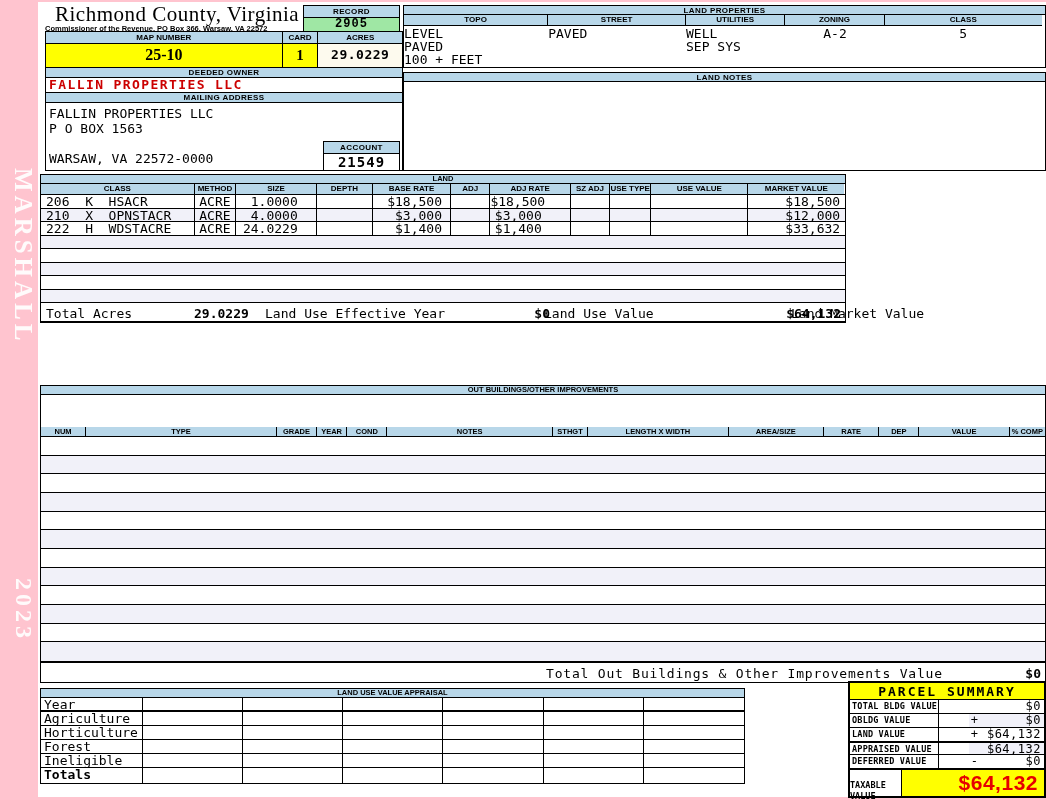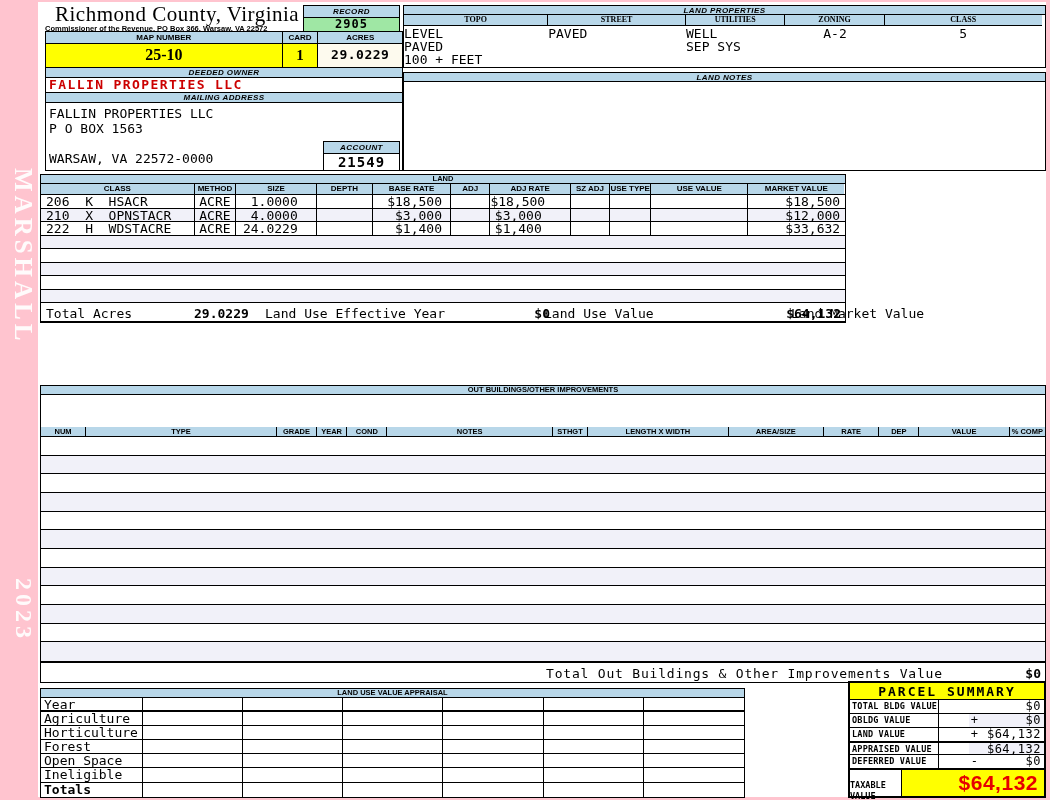--- a/index.html
+++ b/index.html
@@ -26,41 +26,41 @@
     letter-spacing:4px; text-align:center;
   }
   #wm-vendor { top:168px; height:175px; font-size:25px; }
   #wm-year   { top:560px; height:100px; font-size:24px; }
 
   
   .bar {
     background:#b8d7e9; border:1px solid #000;
     font-family:"Liberation Sans", sans-serif;
     font-weight:bold; font-size:8px; text-align:center;
-    line-height:9px; letter-spacing:0.4px;font-style:italic;
+    line-height:9px; letter-spacing:0.4px;
   }
   .hcell {
     background:#b8d7e9;
     font-family:"Liberation Sans", sans-serif;
     font-weight:bold; font-size:8px; text-align:center;
     border-right:1px solid #000; overflow:hidden;
   }
 
   
   #county-title {
     left:55px; top:2px; font-family:"Liberation Serif", serif;
     font-size:21px; letter-spacing:0.5px; white-space:nowrap;
   }
   #county-sub {
     left:45px; top:24px; font-family:"Liberation Sans", sans-serif;
     font-size:7.5px; font-weight:bold; white-space:nowrap;
   }
   #record-box { left:303px; top:5px; width:97px; border:1px solid #000; }
   #record-box .bar { border:none; border-bottom:1px solid #000; height:12px; line-height:12px; }
-  #record-value { background:#9fe7a4; height:13px; text-align:center; font-size:12px; font-weight:bold; line-height:13px; letter-spacing:1px; }
+  #record-value { background:#9fe7a4; height:13px; text-align:center; font-size:12px; font-weight:bold; line-height:13px; letter-spacing:1px;font-family:Liberation Mono, monospace; }
 
   #left-table { left:45px; top:31px; width:358px; border:1px solid #000; }
   #left-hrow { display:flex; height:12px; border-bottom:1px solid #000; }
   #left-hrow .hcell { line-height:11px; }
   #h-map { width:238px; } #h-card { width:36px; } #h-acres { width:84px; border-right:none; }
   #left-vrow { display:flex; height:23px; }
   #v-map { width:238px; background:#ffff00; border-right:1px solid #000;
     font-family:"Liberation Serif", serif; font-weight:bold; font-size:16px;
     text-align:center; line-height:22px; }
   #v-card { width:36px; background:#ffff00; border-right:1px solid #000;
@@ -85,21 +85,21 @@
   .mail-line { font-size:13px; line-height:15px; min-height:15px; white-space:pre; }
 
   #account-box { left:323px; top:141px; width:77px; border:1px solid #000; background:#fff; }
   #account-box .bar { border:none; border-bottom:1px solid #000; height:12px; line-height:12px; }
   #account-value { height:16px; text-align:center; font-size:14px; font-weight:bold; line-height:16px; letter-spacing:1px; }
 
   
   #lp-bar { left:403px; top:5px; width:643px; height:10px; line-height:9px; }
   #lp-heads { left:403px; top:15px; width:643px; height:11px; display:flex;
     border-left:1px solid #000; border-right:1px solid #000; }
-  #lp-heads .hcell { border-bottom:1px solid #000; line-height:10px;font-family:Liberation Serif, serif; }
+  #lp-heads .hcell { border-bottom:1px solid #000; line-height:10px; }
   #lp-box { left:403px; top:26px; width:643px; height:42px;
     border:1px solid #000; border-top:none; display:flex; }
   .lp-col { padding-top:1px; }
   .lp-c0 { width:22.5%; } .lp-c1 { width:21.5%; } .lp-c2 { width:15.5%; }
   .lp-c3 { width:15.5%; text-align:center; } .lp-c4 { width:24.5%; text-align:center; }
   .lp-line { font-size:13px; line-height:13px; white-space:pre; }
 
   #ln-bar { left:403px; top:72px; width:643px; height:10px; line-height:9px; }
   #ln-box { left:403px; top:82px; width:643px; height:89px; border:1px solid #000; border-top:none; }
 
@@ -405,29 +405,20 @@
   <div class="luv-row">
     <span>Forest</span>
   <span></span>
       <span></span>
       <span></span>
       <span></span>
       <span></span>
       <span></span>
     </div>
   <div class="luv-row">
-    <span>Open Space</span>
-  <span></span>
-      <span></span>
-      <span></span>
-      <span></span>
-      <span></span>
-      <span></span>
-    </div>
-  <div class="luv-row">
     <span>Ineligible</span>
   <span></span>
       <span></span>
       <span></span>
       <span></span>
       <span></span>
       <span></span>
     </div>
   <div class="luv-row luv-bold">
     <span>Totals</span>

